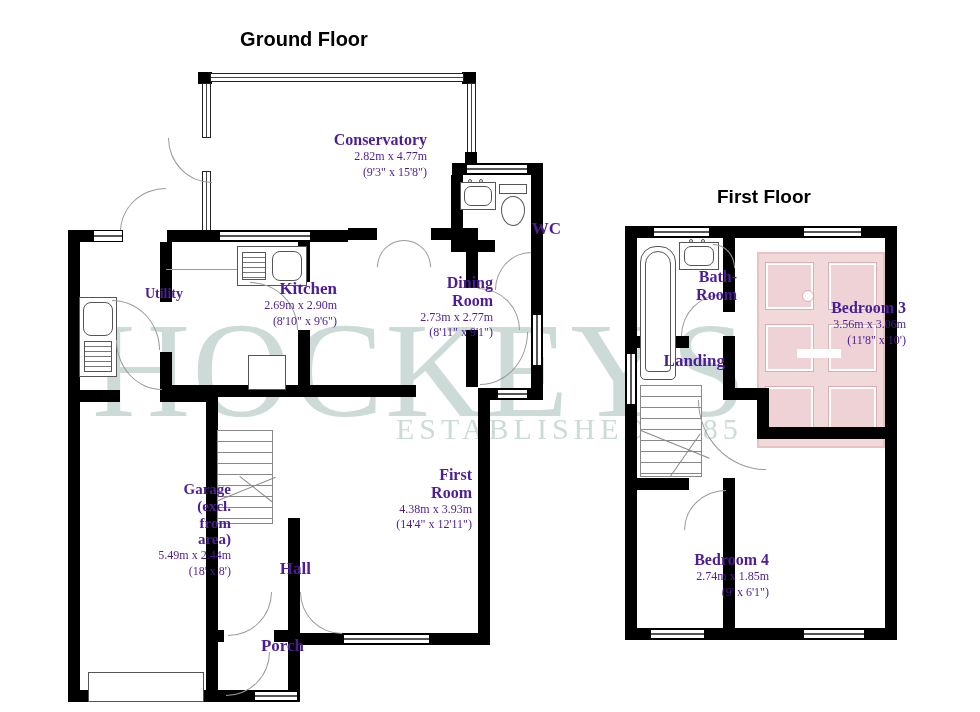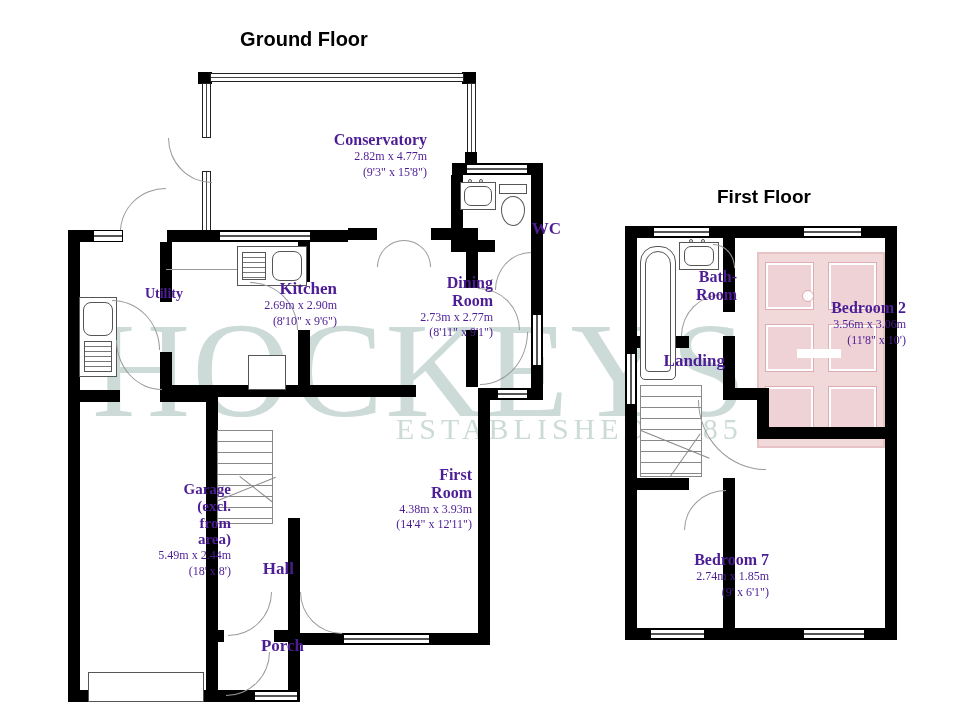--- a/index.html
+++ b/index.html
@@ -209,43 +209,43 @@
     <div class="rd">(8'11" x 9'1")</div>
   </div>
   <div class="lbl" style="left:51px;top:481px;width:180px;">
     <div class="rn" style="font-size:15px;">Garage
 (excl.
 from
 area)</div>
     <div class="rd">5.49m x 2.44m</div>
     <div class="rd">(18' x 8')</div>
   </div>
-  <div class="lbl" style="left:204px;top:559px;width:90px;">
+  <div class="lbl" style="left:221px;top:559px;width:90px;">
     <div class="rn" style="font-size:17px;">Hall</div>
   </div>
   <div class="lbl" style="left:292px;top:466px;width:180px;">
     <div class="rn">First
 Room</div>
     <div class="rd">4.38m x 3.93m</div>
     <div class="rd">(14'4" x 12'11")</div>
   </div>
   <div class="lbl" style="left:214px;top:636px;width:90px;">
     <div class="rn" style="font-size:17px;">Porch</div>
   </div>
   <div class="lbl" style="left:647px;top:268px;width:90px;">
     <div class="rn">Bath-
 Room</div>
   </div>
   <div class="lbl" style="left:726px;top:299px;width:180px;">
-    <div class="rn">Bedroom 2</div>
+    <div class="rn">Bedroom 3</div>
     <div class="rd">3.56m x 3.06m</div>
     <div class="rd">(11'8" x 10')</div>
   </div>
   <div class="lbl" style="left:630px;top:351px;width:95px;">
     <div class="rn" style="font-size:17px;">Landing</div>
   </div>
   <div class="lbl" style="left:589px;top:551px;width:180px;">
-    <div class="rn">Bedroom 7</div>
+    <div class="rn">Bedroom 4</div>
     <div class="rd">2.74m x 1.85m</div>
     <div class="rd">(9' x 6'1")</div>
   </div>
 
 </div>
 
 </body></html>

